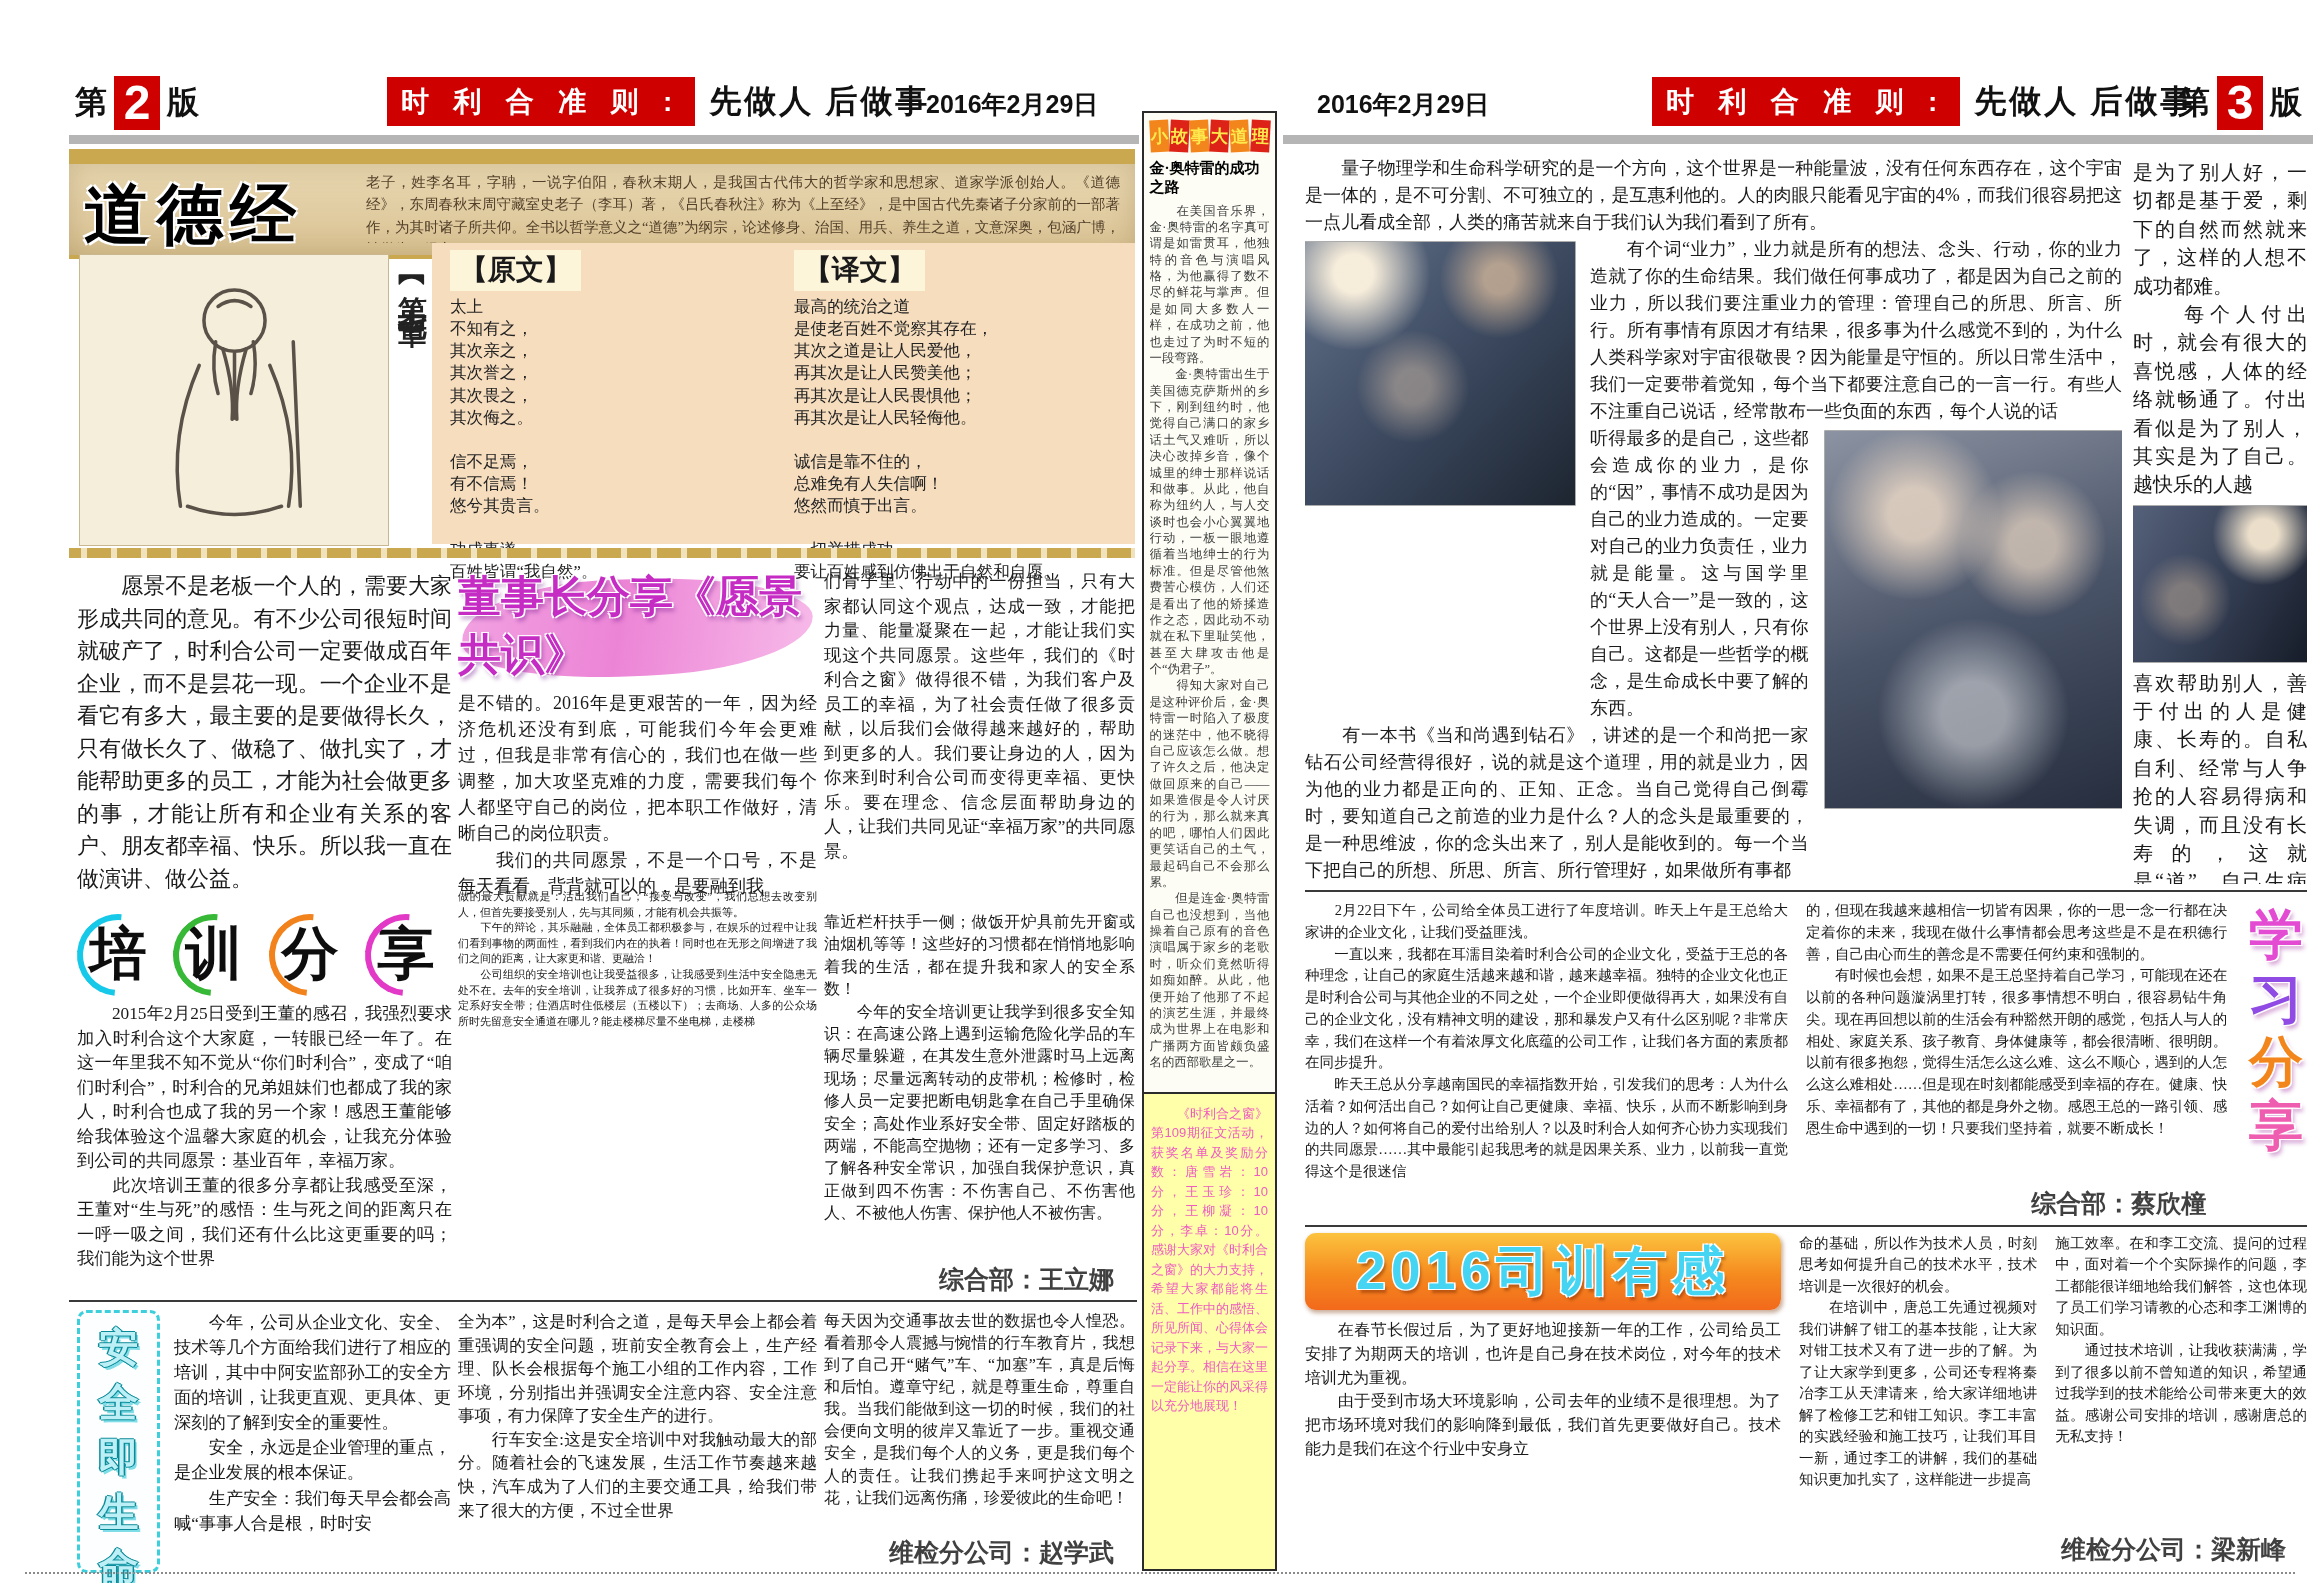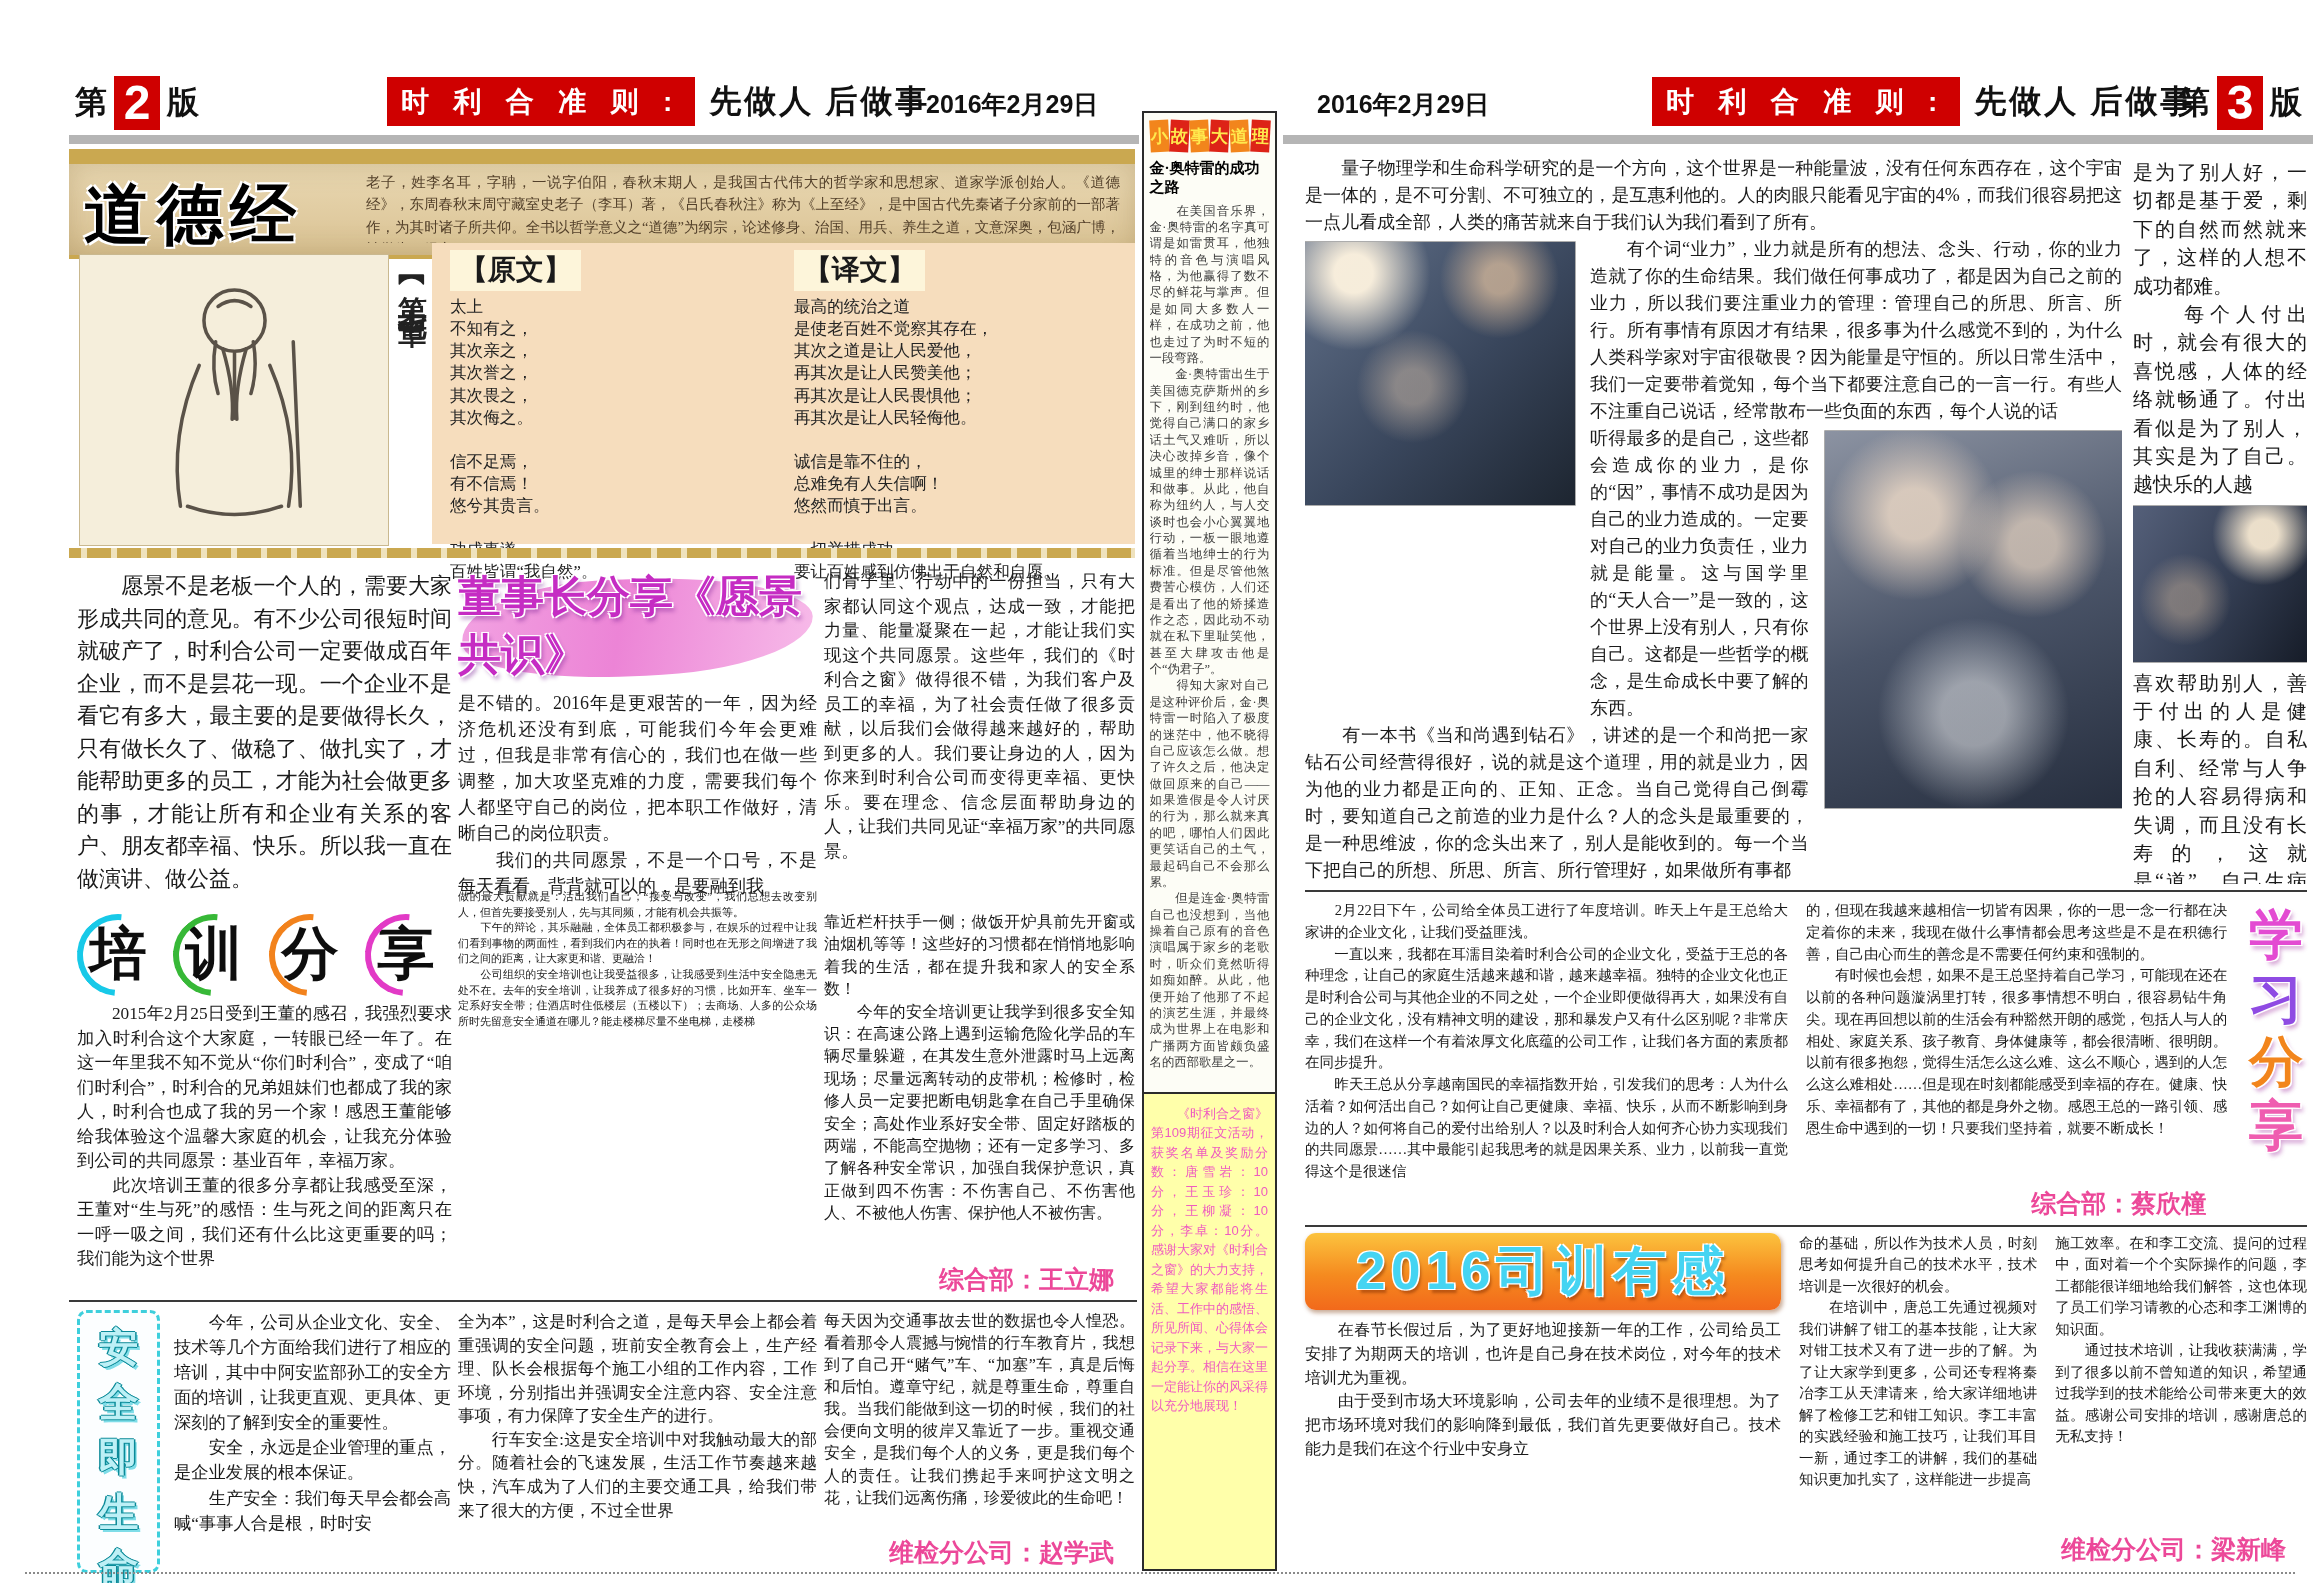--- a/index.html
+++ b/index.html
@@ -45,21 +45,21 @@
   .arc-row{display:flex;gap:14px;align-items:center;height:95px;}
   .arc-char{position:relative;width:82px;height:82px;display:flex;align-items:center;justify-content:center;
             font-weight:bold;font-size:57px;color:#0d0d0d;}
   .arc-char::before{content:"";position:absolute;inset:0;border:6.2px solid;border-radius:50%;
             border-color:var(--c) transparent transparent var(--c);transform:rotate(-40deg);}
   .c-cyan{--c:#17c9e8;} .c-green{--c:#37b837;} .c-orange{--c:#f2821c;} .c-magenta{--c:#e23ac6;}
   .safety-banner{border:3.5px dashed #3ecfdc;border-radius:9.7px;background:#fcfeff;
       display:flex;flex-direction:column;align-items:center;justify-content:space-around;padding:7px 0;}
   .safety-banner span{font-family:"Liberation Sans",sans-serif;font-weight:bold;font-size:40px;color:#bdf0f6;
       text-shadow:1.4px 0 0 #0b8a98,-1.4px 0 0 #0b8a98,0 1.4px 0 #0b8a98,0 -1.4px 0 #0b8a98,2.8px 2.8px 0 #7fdde8;}
-  .sig{font-family:"Liberation Sans",sans-serif;font-weight:bold;font-size:25px;color:#ec4899;
+  .sig{font-family:"Liberation Sans",sans-serif;font-weight:bold;font-size:25px;color:#404040;
        text-align:right;padding:9.7px 21px 0 0;}
   
   .mid-box{border:2.1px solid #2b2b2b;background:#fdfdf6;box-sizing:border-box;padding:7px 5.5px;}
   .mid-tiles{display:flex;gap:1.4px;justify-content:center;margin-bottom:7px;}
   .mid-tiles span{width:19.4px;height:32px;display:flex;align-items:center;justify-content:center;
       font-family:"Liberation Sans",sans-serif;font-weight:bold;font-size:17.3px;color:#ffe94d;}
   .mid-tiles span:nth-child(odd){background:#f2851c;transform:rotate(-3deg);}
   .mid-tiles span:nth-child(even){background:#dd2317;transform:rotate(3deg);}
   .mid-story-title{font-family:Liberation Serif, serif;font-weight:bold;font-size:15px;
       text-align:left;margin-bottom:5.5px;color:#000;}

